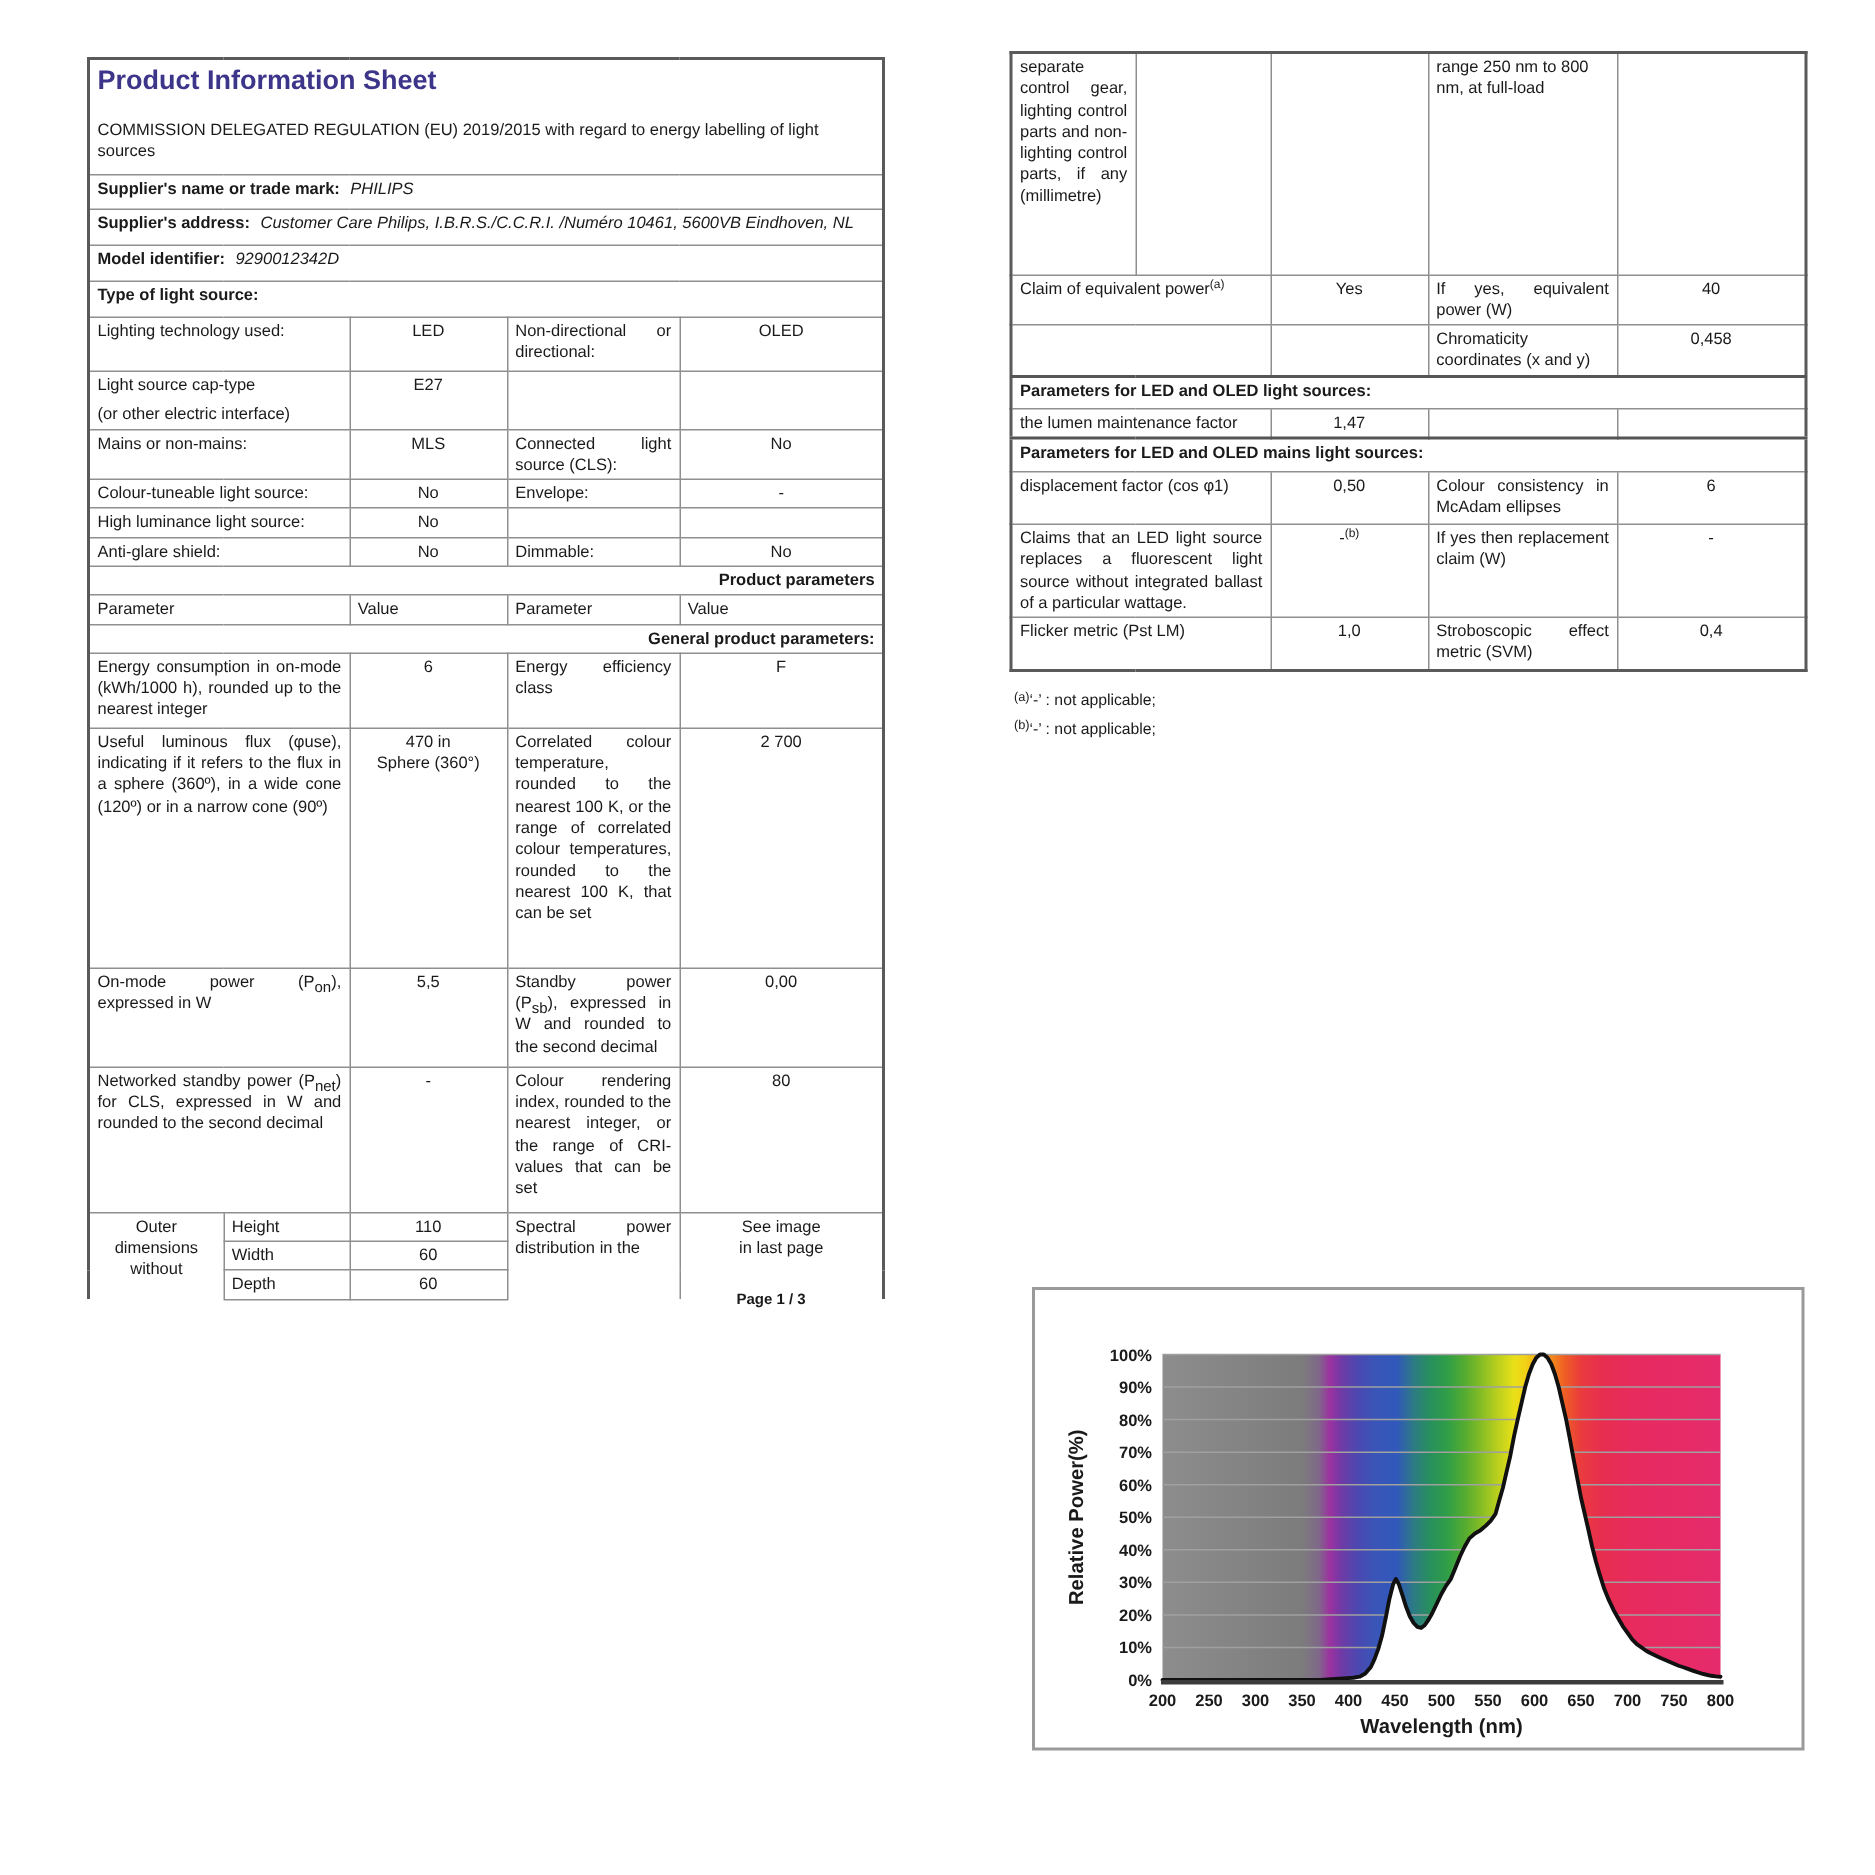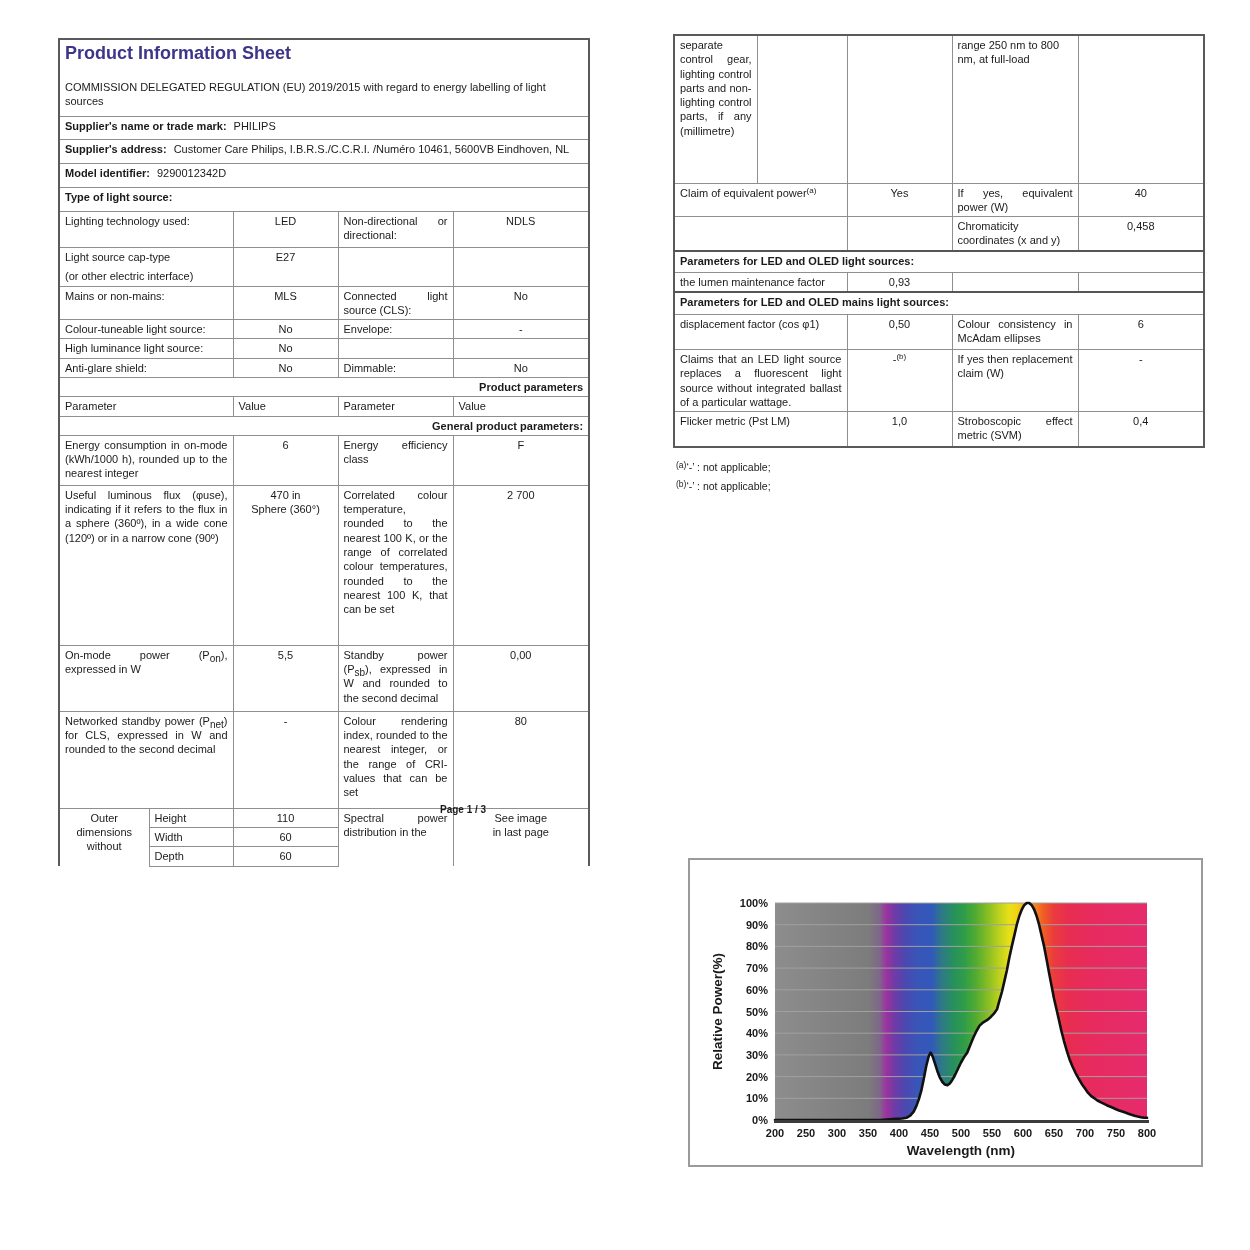--- a/index.html
+++ b/index.html
@@ -23,26 +23,26 @@
   }
   .nbt{border-top:none !important;}
   .nbb{border-bottom:none !important;text-align:center;}
   .p{text-align:justify;}
   .v{text-align:center;}
   .bold{font-weight:bold;}
   .sec{font-weight:bold;text-align:right;}
   .secl{font-weight:bold;text-align:left;}
   .thick-top td{border-top:2px solid #555555;margin-left:43px;}
   .lblrow b{font-weight:bold;}
-  .lblrow .val{margin-left:7px;}
+  .lblrow .val{margin-left:7px;font-style:italic;}
   .gap-line{margin-top:5px;}
   sub{font-size:10px;line-height:0;}
   sup{font-size:8px;line-height:0;vertical-align:4px;}
   .page-footer{
-    position:absolute;left:440px;top:804px;width:148px;text-align:left;
+    position:absolute;left:440px;top:861px;width:148px;text-align:center;
     font-size:10px;font-weight:600;color:#1a1a1a;
   }
   .footnote{position:absolute;font-size:10.5px;color:#1a1a1a;}
   .footnote sup{font-size:8.5px;vertical-align:3px;}
   .chart-box{
     position:absolute;left:688px;top:858px;width:515px;height:309px;
     border:2px solid #9a9a9a;background:#ffffff;box-sizing:border-box;
   }
   .chart-box svg{display:block;}
   svg text{font-family:"Liberation Sans",sans-serif;fill:#1a1a1a;}
@@ -76,21 +76,21 @@
   <tr style="height:24px">
     <td colspan="5" class="lblrow"><b>Model identifier:</b><span class="val">9290012342D</span></td>
   </tr>
   <tr style="height:24px">
     <td colspan="5" class="bold">Type of light source:</td>
   </tr>
   <tr style="height:36px">
     <td colspan="2">Lighting technology used:</td>
     <td class="v">LED</td>
     <td class="p">Non-directional or directional:</td>
-    <td class="v">NDLS</td>
+    <td class="v">OLED</td>
   </tr>
   <tr style="height:39px">
     <td colspan="2">
       <div>Light source cap-type</div>
       <div class="gap-line">(or other electric interface)</div>
     </td>
     <td class="v">E27</td>
     <td></td>
     <td></td>
   </tr>
@@ -206,21 +206,21 @@
     <td colspan="2"></td>
     <td></td>
     <td>Chromaticity coordinates (x and y)</td>
     <td class="v">0,458</td>
   </tr>
   <tr style="height:22px" class="thick-top">
     <td colspan="5" class="secl">Parameters for LED and OLED light sources:</td>
   </tr>
   <tr style="height:18px">
     <td colspan="2">the lumen maintenance factor</td>
-    <td class="v">0,93</td>
+    <td class="v">1,47</td>
     <td></td>
     <td></td>
   </tr>
   <tr style="height:22px" class="thick-top">
     <td colspan="5" class="secl">Parameters for LED and OLED mains light sources:</td>
   </tr>
   <tr style="height:35px">
     <td colspan="2">displacement factor (cos φ1)</td>
     <td class="v">0,50</td>
     <td class="p">Colour consistency in McAdam ellipses</td>

